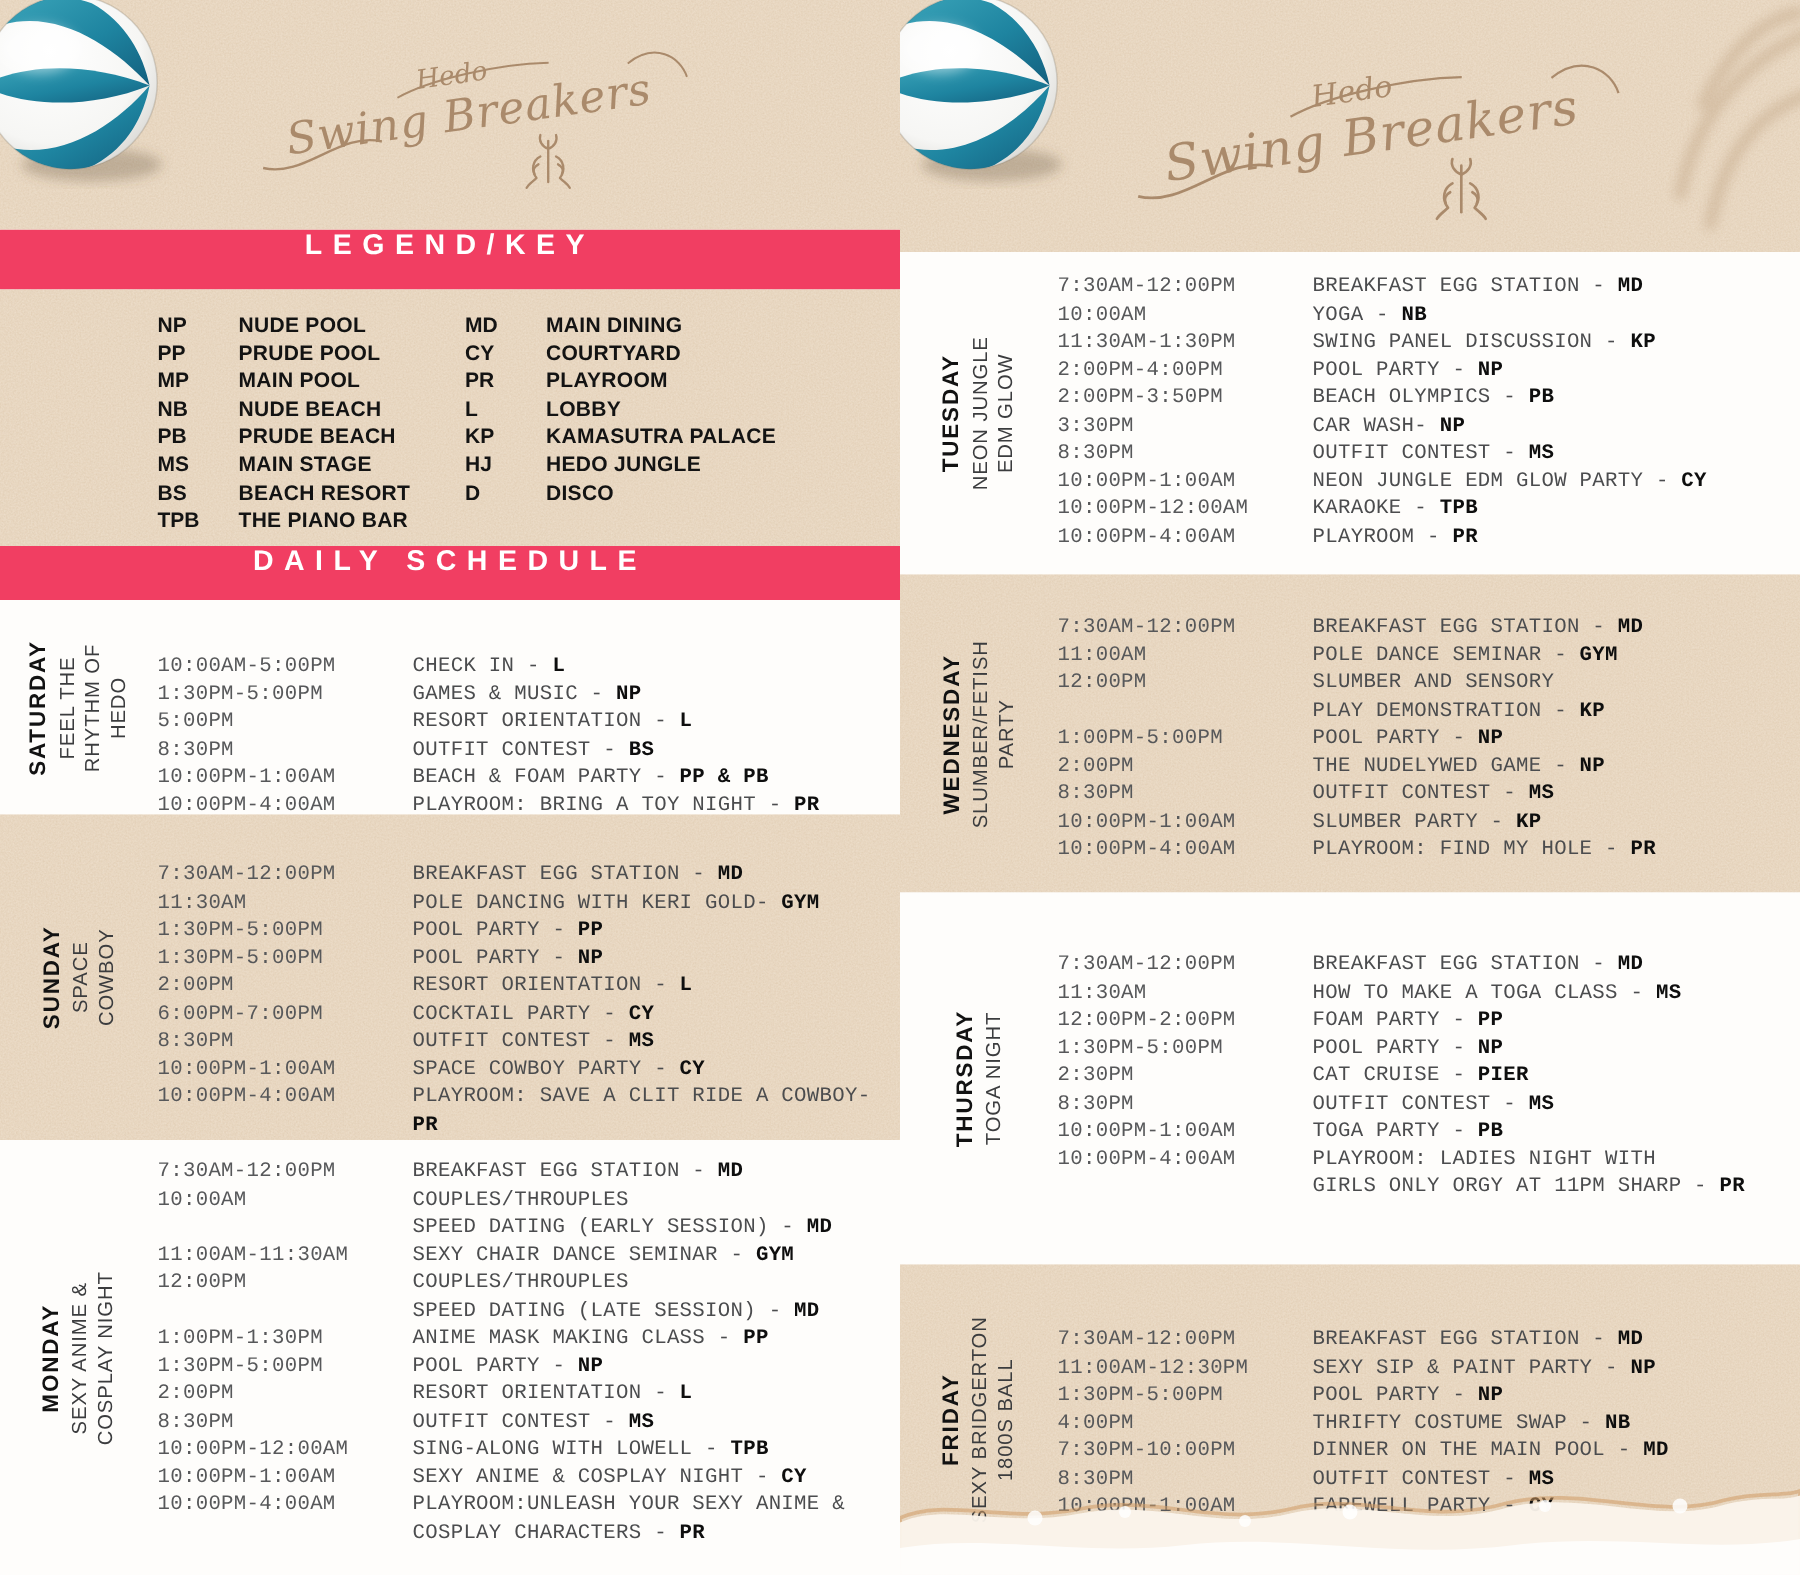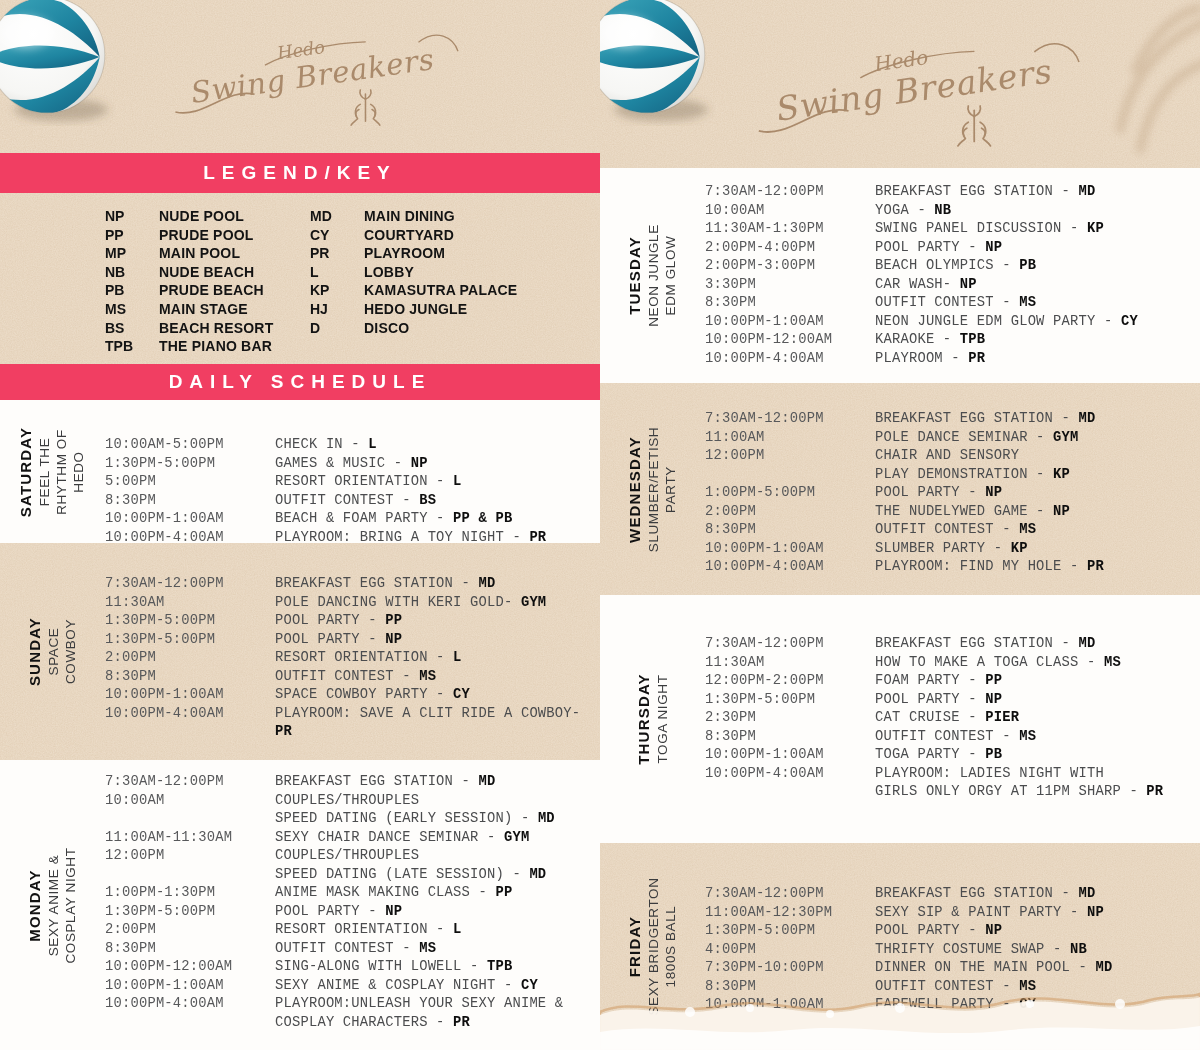--- a/index.html
+++ b/index.html
@@ -17,21 +17,21 @@
   .col-header { position:relative; overflow:hidden; }
   .header-left { height:153px; }
   .header-right { height:168px; }
   .ball { position:absolute; top:-6px; left:-14px; width:132px; height:132px; }
   .logo { position:absolute; left:50%; transform:translateX(-46%); top:10px; }
   .logo-l { width:300px; height:130px; }
   .logo-r { width:340px; height:150px; top:14px; }
   .palm { position:absolute; right:-20px; top:0; width:220px; height:168px; opacity:.45; }
 
   
-  .banner { background:#f13e62; color:#fff; display:flex; align-items:center; justify-content:center;
+  .banner { background:#f13e62; color:#fff; display:flex; align-items:flex-start; justify-content:center;
             font-weight:bold; font-size:19px; letter-spacing:7px; }
   .banner-1 { height:40px; }
   .banner-2 { height:36px; }
 
   
   .legend { height:171px; padding:14px 0 0 105px; display:flex; }
   .legend-col { display:flex; flex-direction:column; }
   .legend-col-1 { width:205px; }
   .legend-row { display:flex; line-height:18.6px; font-size:14px; font-weight:bold; color:#131313; }
   .legend-code { width:37px; flex:0 0 37px; }
@@ -280,20 +280,24 @@
           </div>
           <div class="sched-row">
             <span class="time">1:30PM-5:00PM</span>
             <span class="event">POOL PARTY - <b>NP</b></span>
           </div>
           <div class="sched-row">
             <span class="time">2:00PM</span>
             <span class="event">RESORT ORIENTATION - <b>L</b></span>
           </div>
           <div class="sched-row">
+            <span class="time">6:00PM-7:00PM</span>
+            <span class="event">COCKTAIL PARTY - <b>CY</b></span>
+          </div>
+          <div class="sched-row">
             <span class="time">8:30PM</span>
             <span class="event">OUTFIT CONTEST - <b>MS</b></span>
           </div>
           <div class="sched-row">
             <span class="time">10:00PM-1:00AM</span>
             <span class="event">SPACE COWBOY PARTY - <b>CY</b></span>
           </div>
           <div class="sched-row">
             <span class="time">10:00PM-4:00AM</span>
             <span class="event">PLAYROOM: SAVE A CLIT RIDE A COWBOY- <b>PR</b></span>
@@ -411,21 +415,21 @@
           </div>
           <div class="sched-row">
             <span class="time">11:30AM-1:30PM</span>
             <span class="event">SWING PANEL DISCUSSION - <b>KP</b></span>
           </div>
           <div class="sched-row">
             <span class="time">2:00PM-4:00PM</span>
             <span class="event">POOL PARTY - <b>NP</b></span>
           </div>
           <div class="sched-row">
-            <span class="time">2:00PM-3:00PM</span>
+            <span class="time">2:00PM-3:50PM</span>
             <span class="event">BEACH OLYMPICS - <b>PB</b></span>
           </div>
           <div class="sched-row">
             <span class="time">3:30PM</span>
             <span class="event">CAR WASH- <b>NP</b></span>
           </div>
           <div class="sched-row">
             <span class="time">8:30PM</span>
             <span class="event">OUTFIT CONTEST - <b>MS</b></span>
           </div>
@@ -460,21 +464,21 @@
           <div class="sched-row">
             <span class="time">7:30AM-12:00PM</span>
             <span class="event">BREAKFAST EGG STATION - <b>MD</b></span>
           </div>
           <div class="sched-row">
             <span class="time">11:00AM</span>
             <span class="event">POLE DANCE SEMINAR - <b>GYM</b></span>
           </div>
           <div class="sched-row">
             <span class="time">12:00PM</span>
-            <span class="event">CHAIR AND SENSORY</span>
+            <span class="event">SLUMBER AND SENSORY</span>
           </div>
           <div class="sched-row">
             <span class="time"></span>
             <span class="event">PLAY DEMONSTRATION - <b>KP</b></span>
           </div>
           <div class="sched-row">
             <span class="time">1:00PM-5:00PM</span>
             <span class="event">POOL PARTY - <b>NP</b></span>
           </div>
           <div class="sched-row">

